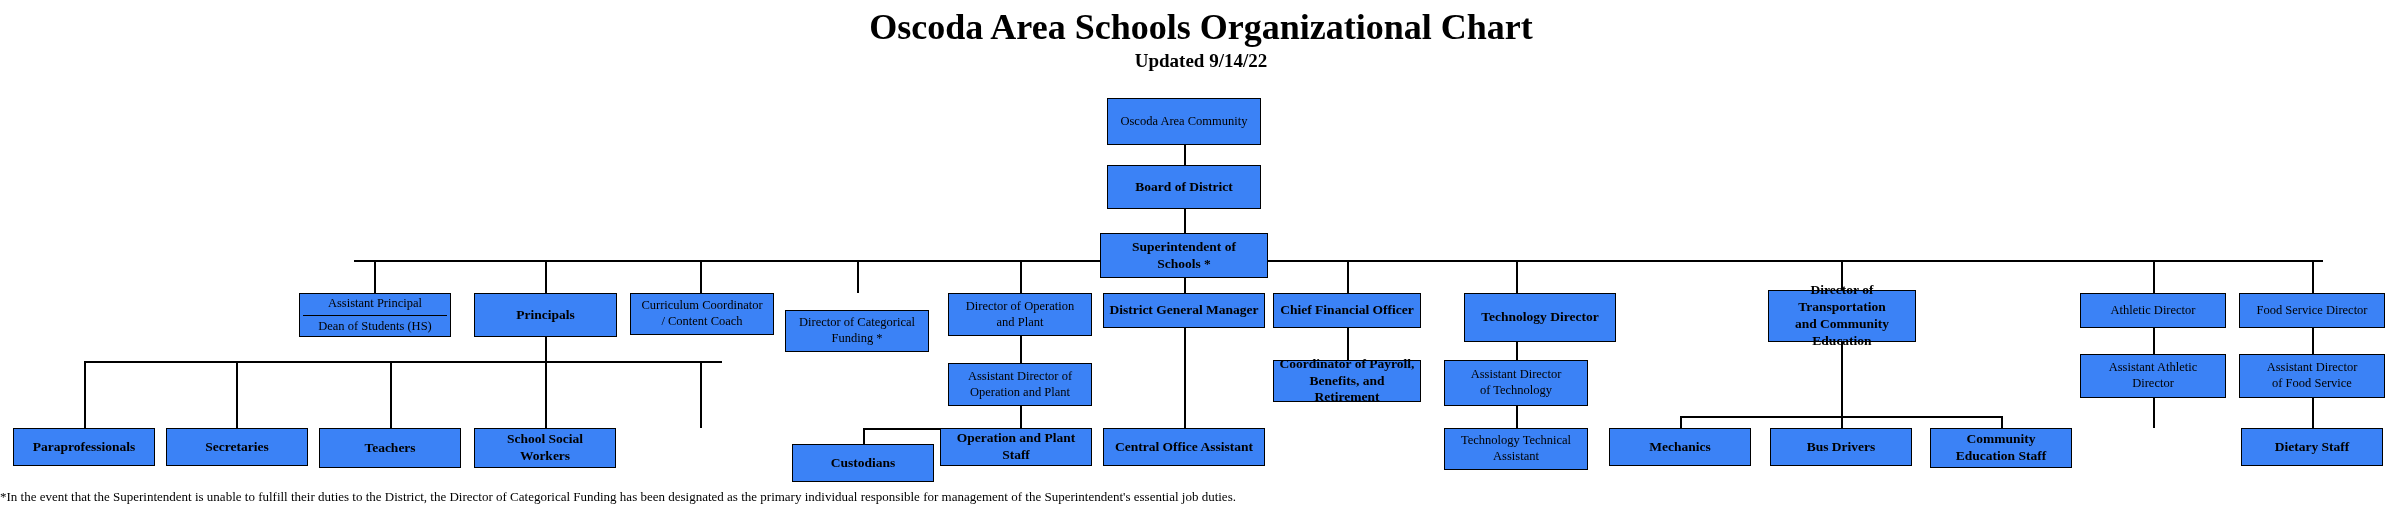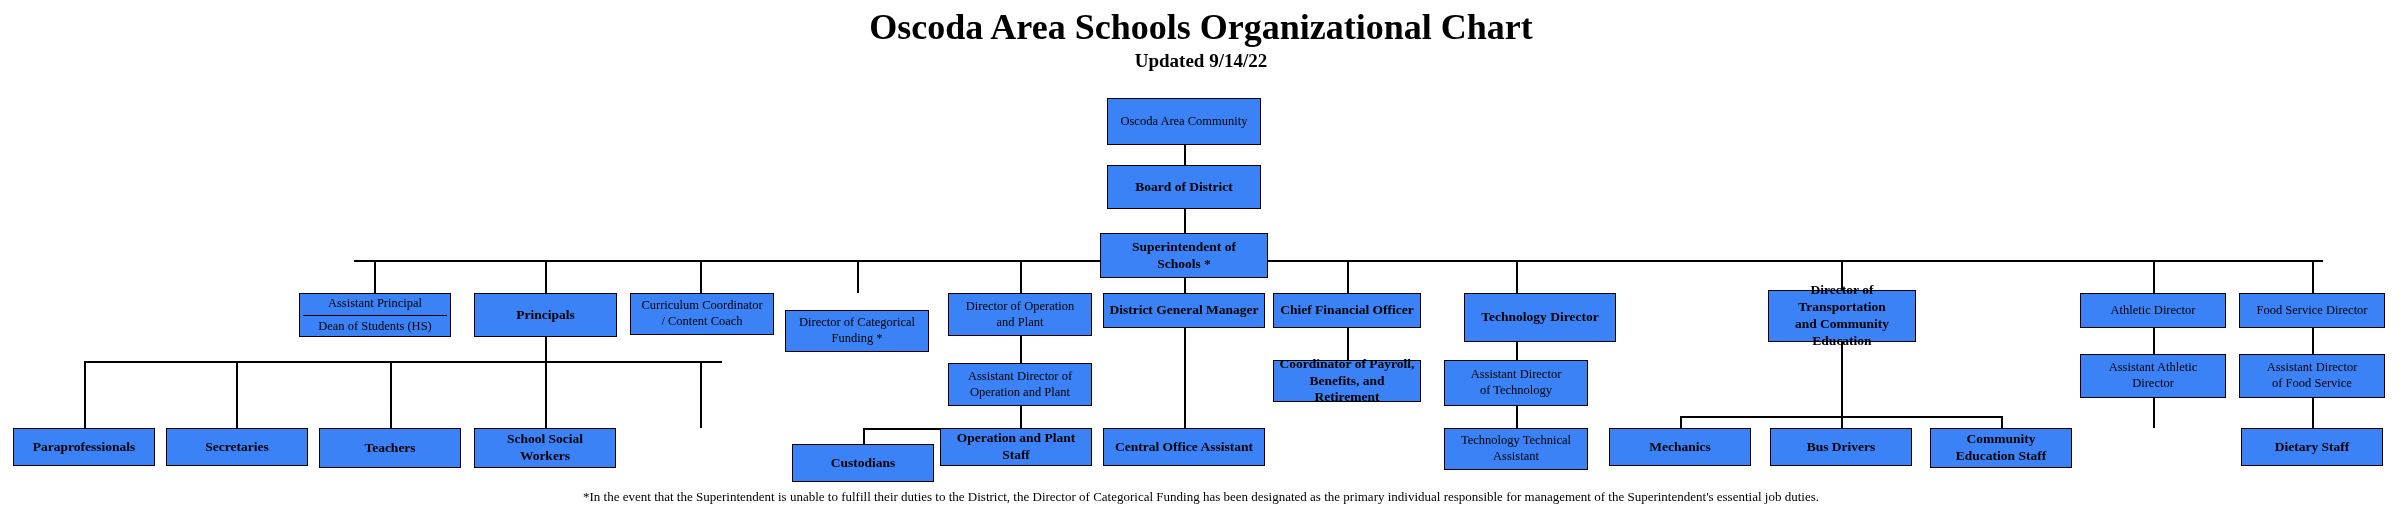--- a/index.html
+++ b/index.html
@@ -39,21 +39,20 @@
     text-align: center;
     font-size: 19px;
     font-weight: bold;
     font-family: "Liberation Serif", serif;
   }
   .footnote {
     position: absolute;
     left: 0;
     top: 489px;
     width: 2402px;
-    text-align: center;
     font-size: 13px;
     font-family: "Liberation Serif", serif;
   }
   .node {
     position: absolute;
     box-sizing: border-box;
     border: 1.5px solid #000000;
     background: #3b82f6;
     display: flex;
     flex-direction: column;

